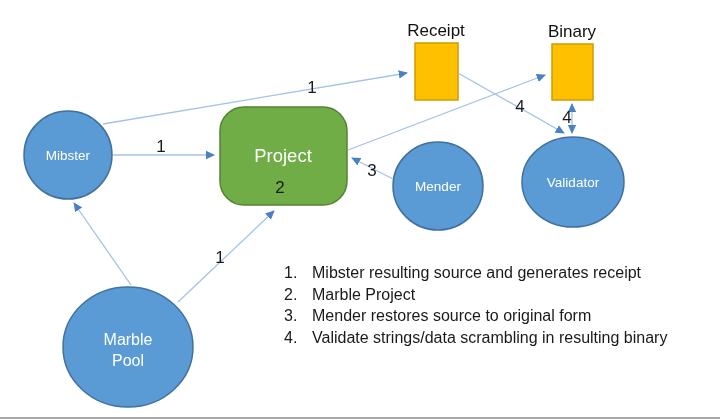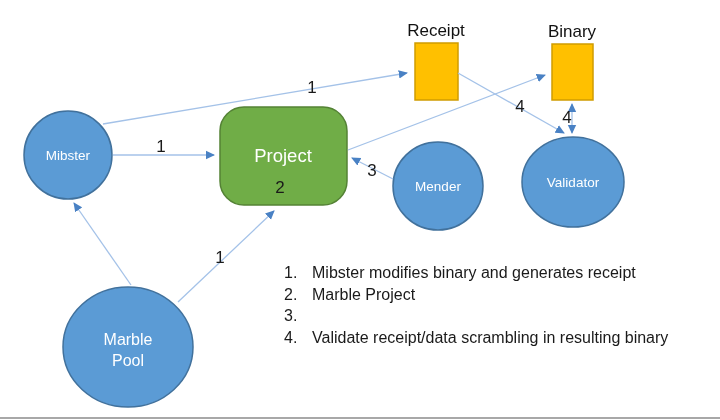--- a/index.html
+++ b/index.html
@@ -100,29 +100,30 @@
     <text x="161" y="152" class="edge-label">1</text>
     <text x="220" y="263" class="edge-label">1</text>
     <text x="372" y="176" class="edge-label">3</text>
     <text x="520" y="112" class="edge-label">4</text>
     <text x="567" y="123" class="edge-label">4</text>
   </svg>
 
   <div class="legend">
     <div class="legend-row">
       <span class="legend-num">1.</span>
-      <span class="legend-text">Mibster modifies binary and generates receipt</span>
+      <span class="legend-text">Mibster resulting source and generates receipt</span>
     </div>
     <div class="legend-row">
       <span class="legend-num">2.</span>
       <span class="legend-text">Marble Project</span>
     </div>
     <div class="legend-row">
       <span class="legend-num">3.</span>
+      <span class="legend-text">Mender restores source to original form</span>
     </div>
     <div class="legend-row">
       <span class="legend-num">4.</span>
-      <span class="legend-text">Validate receipt/data scrambling in resulting binary</span>
+      <span class="legend-text">Validate strings/data scrambling in resulting binary</span>
     </div>
   </div>
 
   <div class="bottom-rule"></div>
 </div>
 
 </body></html>

